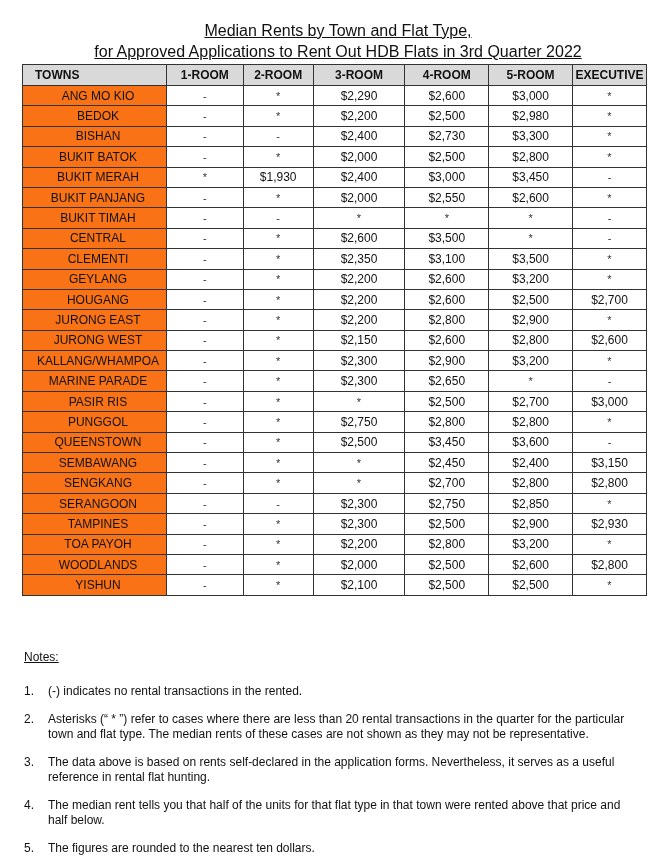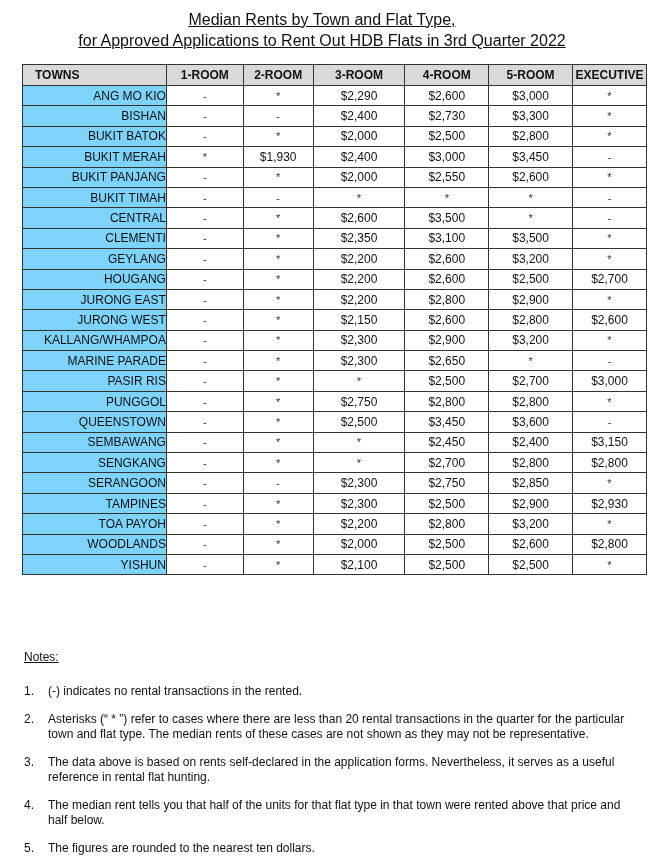--- a/index.html
+++ b/index.html
@@ -2,36 +2,36 @@
 <html><head>
 <meta charset="utf-8">
 <style>
   html, body { margin: 0; padding: 0; background: #ffffff; }
   body {
     width: 668px; height: 863px; position: relative; overflow: hidden;
     font-family: "Liberation Sans", sans-serif; color: #111;
   }
   .title {
     position: absolute; left: 0; width: 644px; text-align: center;
-    font-size: 16px; line-height: 21px; top: 9px;
+    font-size: 16px; line-height: 21px; top: 20px; padding-left: 16px;
   }
   .title span { text-decoration: underline; display: block; }
   table.rents {
     position: absolute; left: 22px; top: 64px; width: 625px;
     border-collapse: collapse; font-size: 12px;
   }
   table.rents th, table.rents td {
     border: 1px solid #333; height: 19.4px; padding: 0; text-align: center;
   }
   table.rents th {
     background: #d9d9d9; font-weight: bold; font-size: 12px; height: 20px;
   }
   table.rents th.town-h { text-align: left; padding-left: 12px; }
   table.rents td.town {
-    background: #7dd3fc; text-align: right; padding-left: 7px;
+    background: #f97316; text-align: center; padding-left: 7px;
   }
   table.rents td.sym { font-size: 11px; color: #333; }
   col.c-town { width: 144px; }
   col.c-1 { width: 77px; }
   col.c-2 { width: 70px; }
   col.c-3 { width: 92px; }
   col.c-4 { width: 84px; }
   col.c-5 { width: 84px; }
   col.c-ex { width: 74px; }
 
@@ -77,20 +77,29 @@
       <tr>
         <td class="town">ANG MO KIO</td>
         <td class="sym">-</td>
         <td class="sym">*</td>
         <td>$2,290</td>
         <td>$2,600</td>
         <td>$3,000</td>
         <td class="sym">*</td>
       </tr>
       <tr>
+        <td class="town">BEDOK</td>
+        <td class="sym">-</td>
+        <td class="sym">*</td>
+        <td>$2,200</td>
+        <td>$2,500</td>
+        <td>$2,980</td>
+        <td class="sym">*</td>
+      </tr>
+      <tr>
         <td class="town">BISHAN</td>
         <td class="sym">-</td>
         <td class="sym">-</td>
         <td>$2,400</td>
         <td>$2,730</td>
         <td>$3,300</td>
         <td class="sym">*</td>
       </tr>
       <tr>
         <td class="town">BUKIT BATOK</td>

